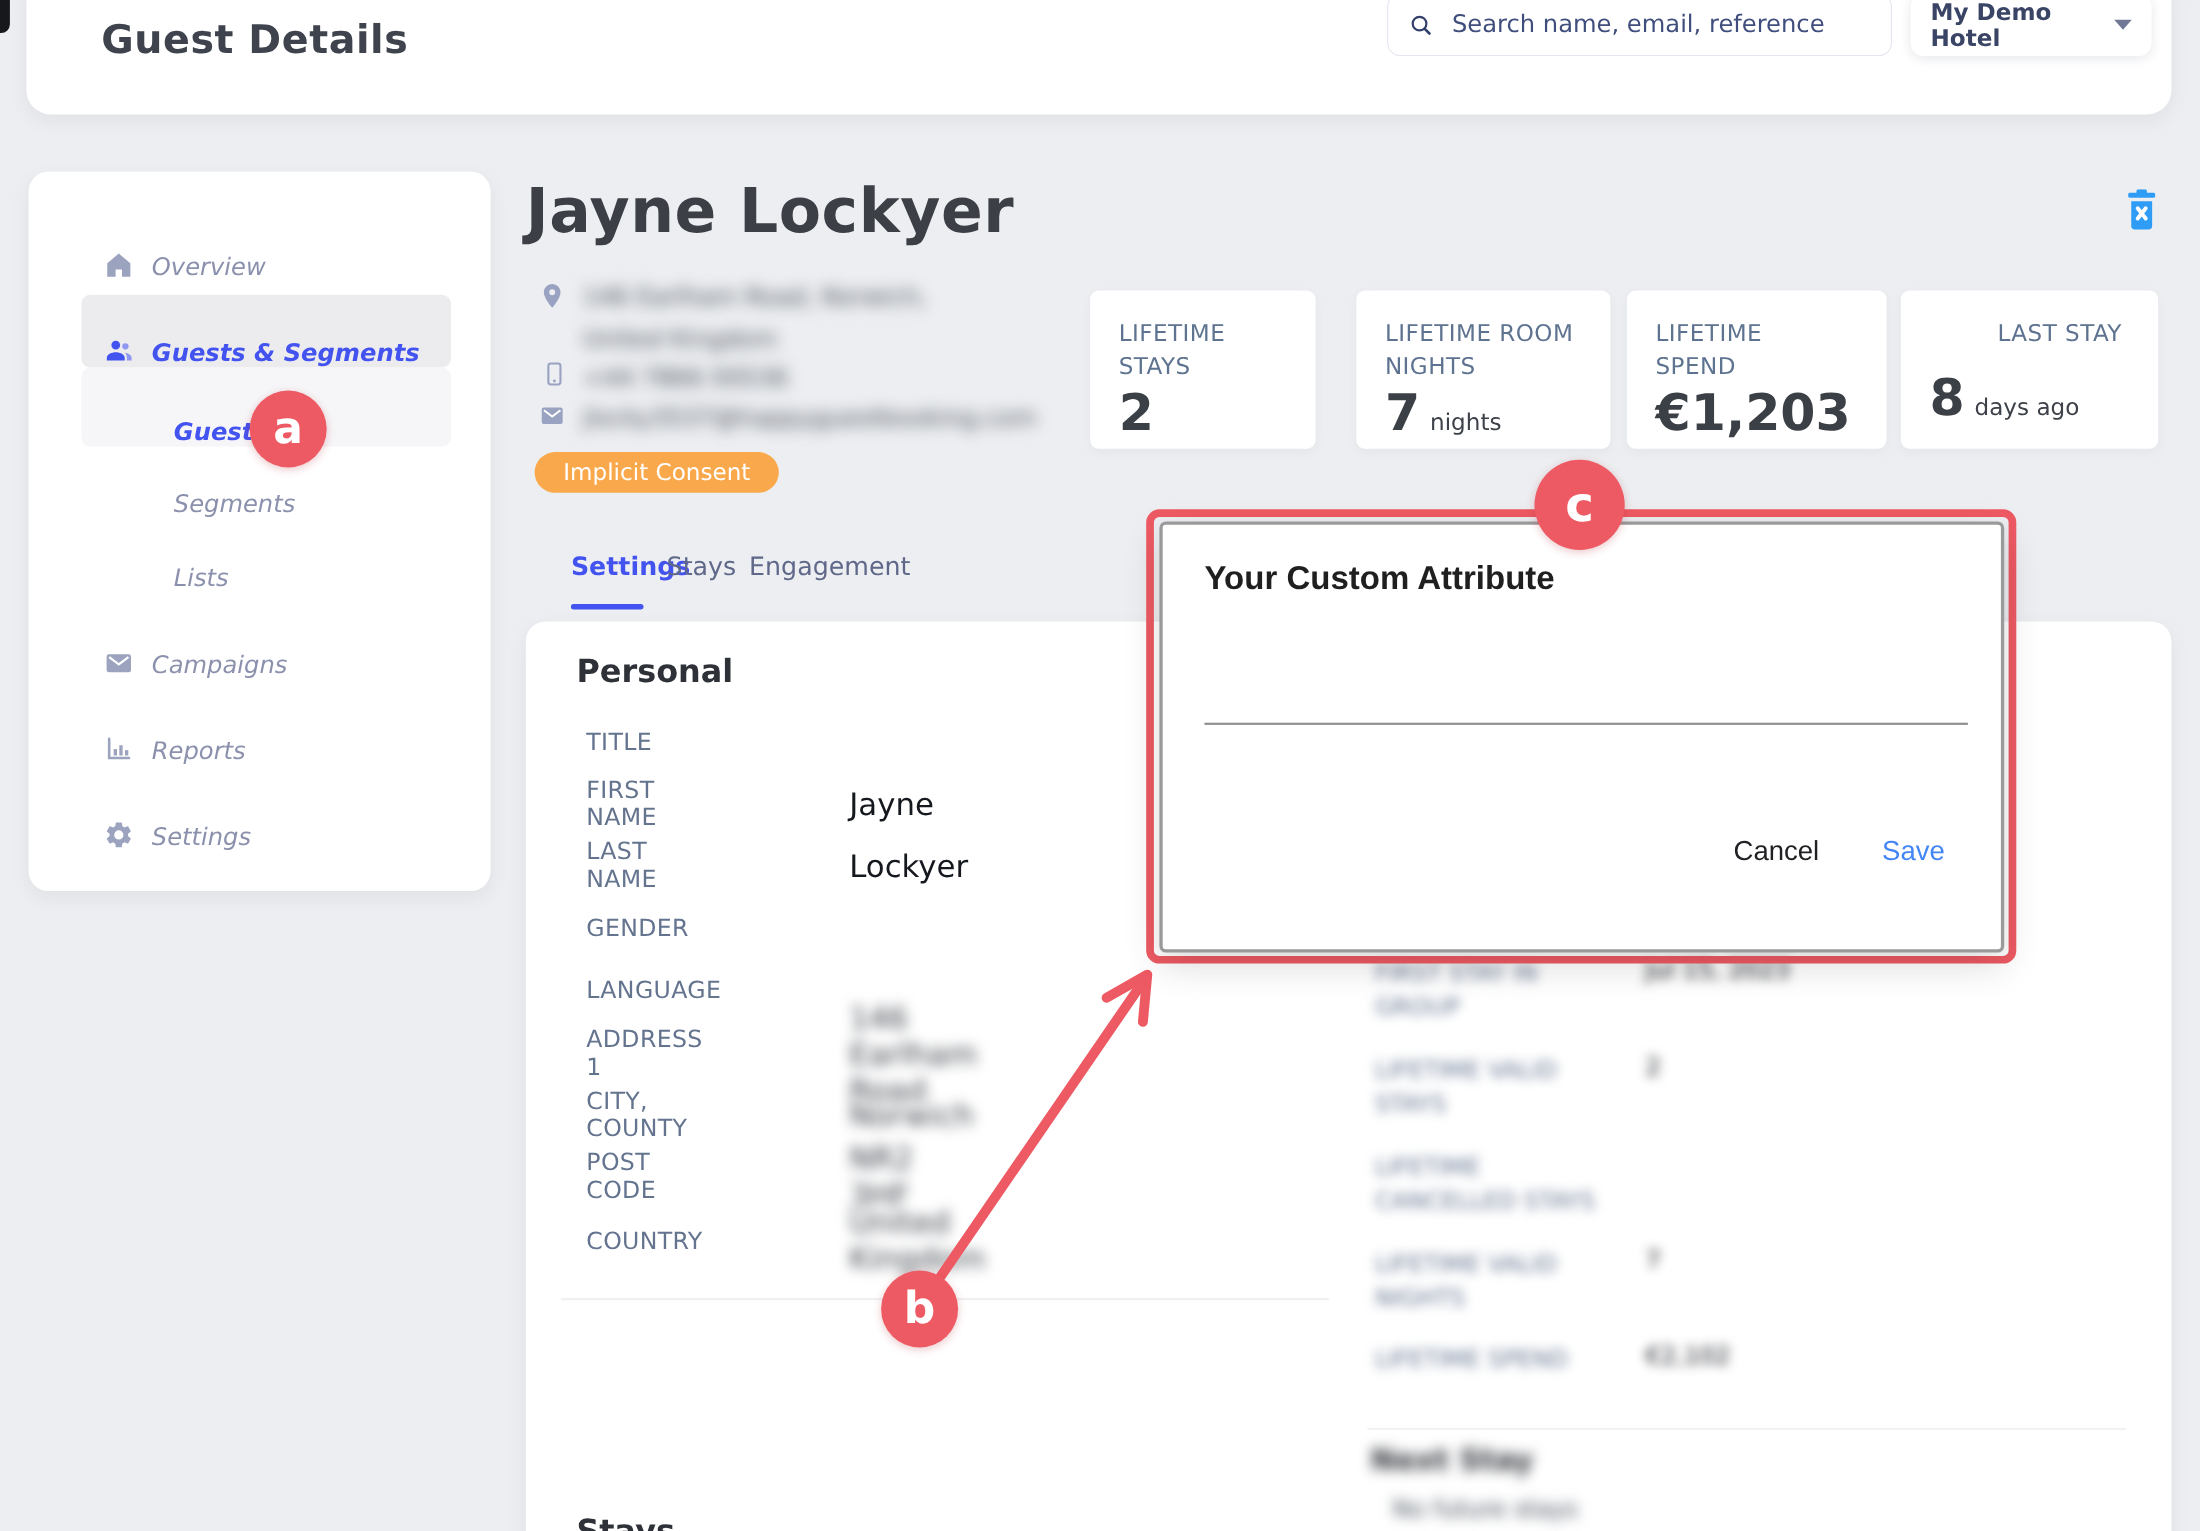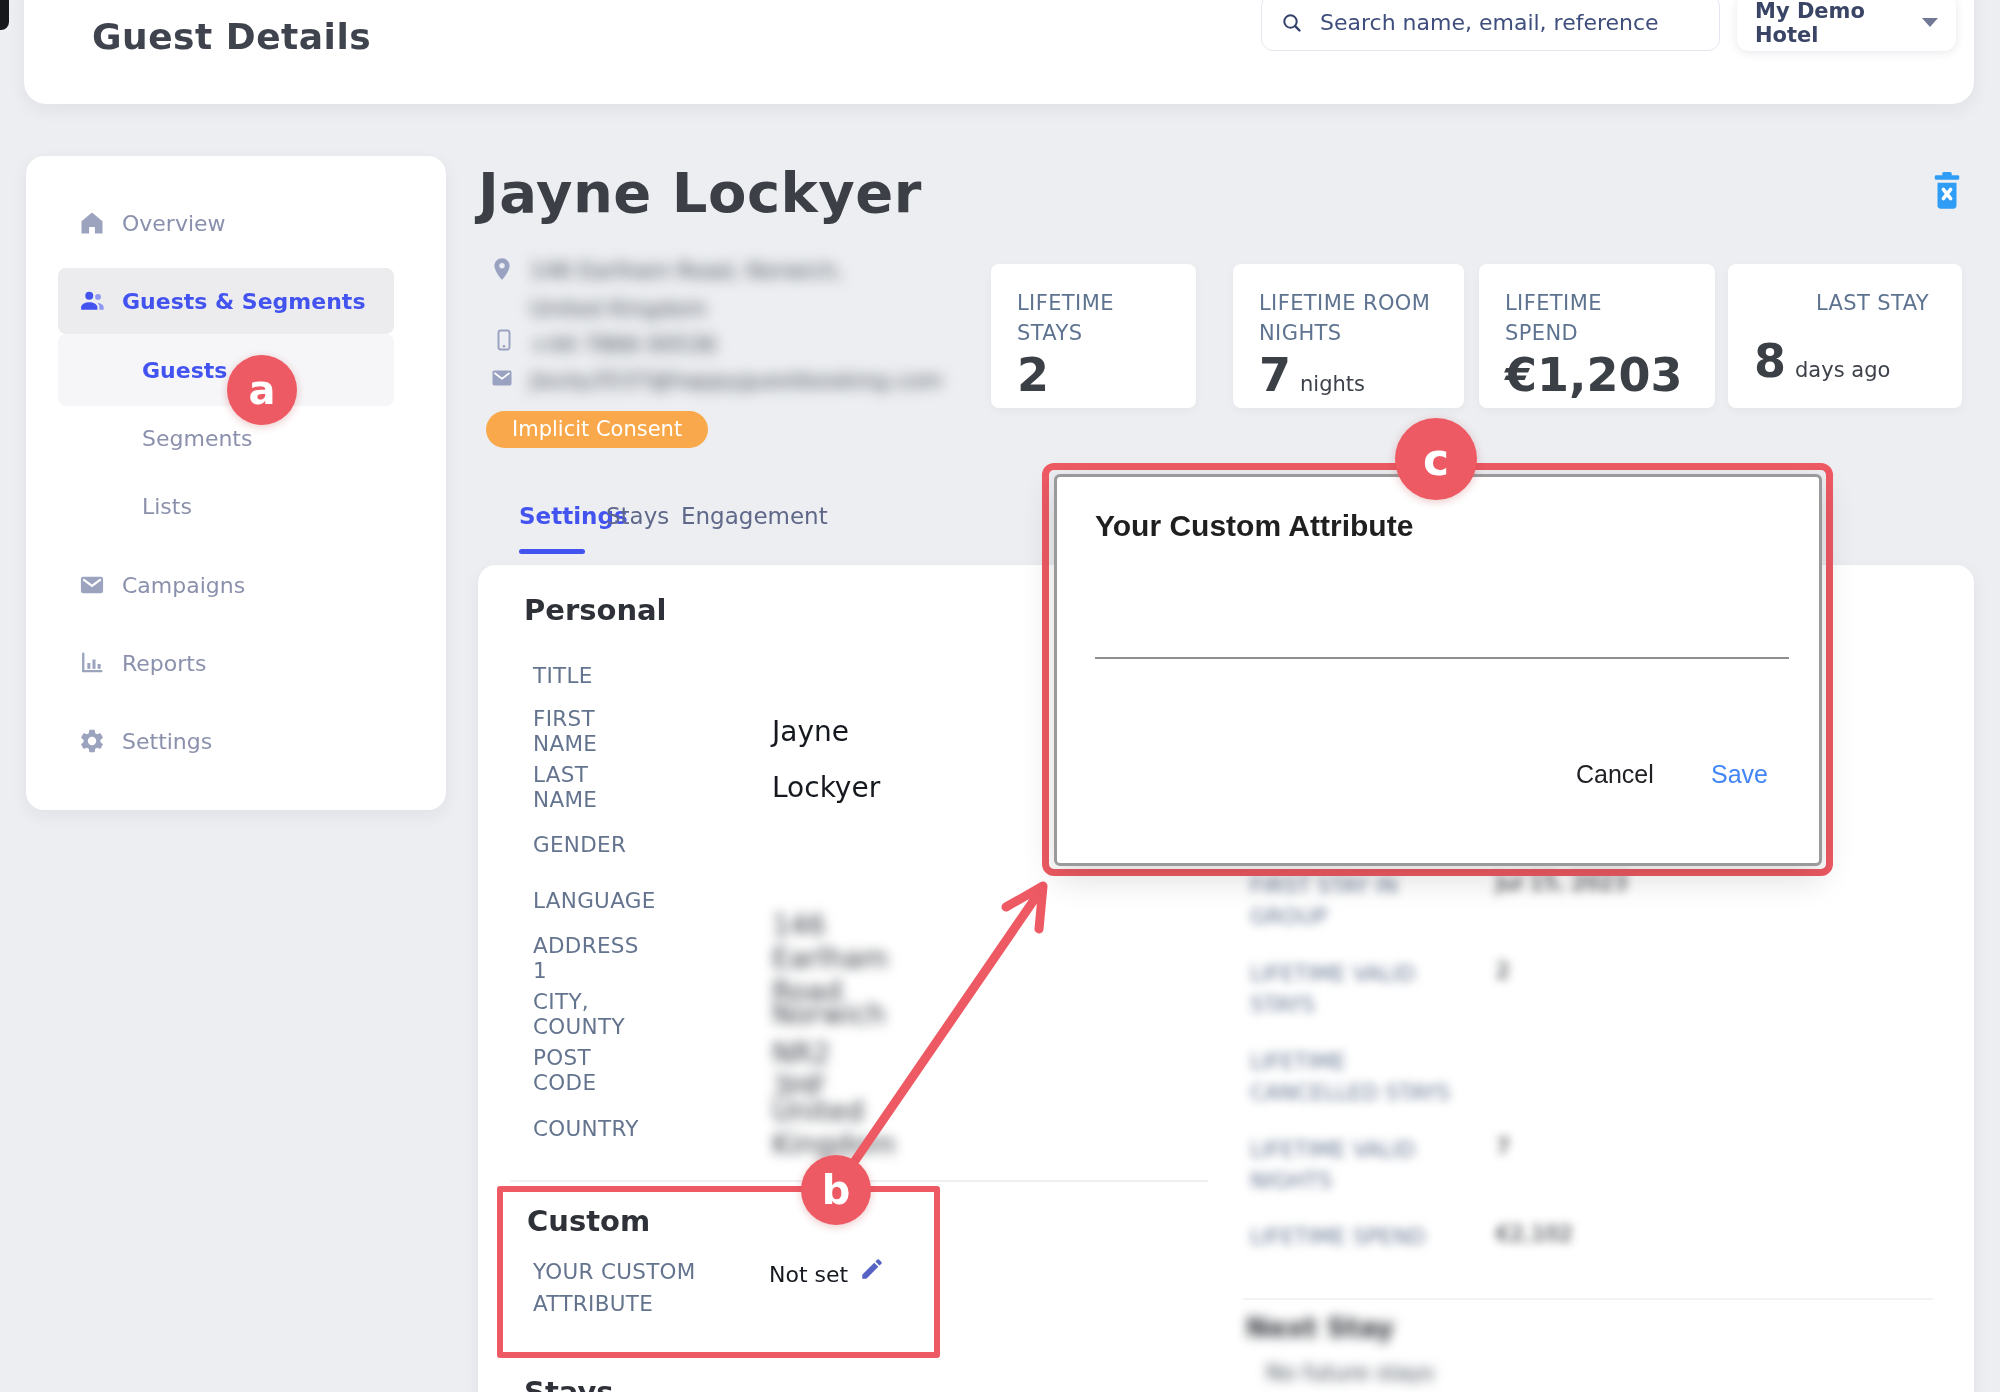--- a/index.html
+++ b/index.html
@@ -16,22 +16,22 @@
   .searchbox input::placeholder{color:#3f4e7d;opacity:1;}
   .hotelbtn{left:1713px;top:18px;width:219px;height:57px;border-radius:12px;background:#fff;
     box-shadow:0 2px 10px rgba(25,35,70,.10);display:flex;align-items:center;justify-content:space-between;
     box-sizing:border-box;padding:0 18px;cursor:pointer;}
   .hotelbtn .lbl{font-size:21px;font-weight:600;color:#3a4566;}
   .caret{width:0;height:0;border-left:8px solid transparent;border-right:8px solid transparent;
     border-top:9px solid #707896;}
   .corner-dark{left:0;top:0;width:9px;height:30px;background:#17181c;border-bottom-right-radius:8px;}
   
   .sidebar{left:26px;top:156px;width:420px;height:654px;border-radius:18px;}
-  .srow{position:absolute;left:32px;width:336px;height:66px;display:flex;align-items:center;
-    border-radius:8px;cursor:pointer;box-sizing:border-box;padding-left:20px;}
+  .srow{position:absolute;left:48px;width:336px;height:66px;display:flex;align-items:flex-end;
+    border-radius:8px;cursor:pointer;box-sizing:border-box;padding-left:20px;font-style:italic;}
   .srow .ico{width:30px;height:30px;margin-right:14px;flex:0 0 30px;display:flex;align-items:center;}
   .srow .txt{font-size:22px;font-weight:500;color:#8b91ad;white-space:nowrap;}
   .srow.active{background:#ececef;}
   .srow.active .txt{color:#4353f0;font-weight:700;}
   .srow.subrow .txt{padding-left:64px;}
   .srow.subactive{background:#f6f6f8;}
   .srow.subactive .txt{color:#4353f0;font-weight:600;}
   
   .guest-name{left:478px;top:160px;font-size:56px;font-weight:600;color:#3c4046;letter-spacing:.5px;}
   .contact-txt{font-size:22px;color:#474c56;filter:blur(7px);}
@@ -262,30 +262,20 @@
       <span class="plabel">POST CODE</span>
       <span class="pvalue blurv">NR2 3HF</span>
     </div>
   <div class="prow" style="top:546px;">
       <span class="plabel">COUNTRY</span>
       <span class="pvalue blurv">United Kingdom</span>
     </div>
 
   <div class="divider" style="left:32px;top:615px;width:698px;"></div>
 
-  <div class="custombox">
-    <div class="abs sec-h" style="left:24px;top:12px;">Custom</div>
-    <div class="attr-label">YOUR CUSTOM ATTRIBUTE</div>
-    <div class="notset">Not set</div>
-    <div class="pencilbtn">
-      <svg width="26" height="26" viewBox="0 0 24 24">
-        <path fill="#5663c5" d="M3 17.25V21h3.75L17.81 9.94l-3.75-3.75L3 17.25ZM20.71 7.04a1 1 0 0 0 0-1.41l-2.34-2.34a1 1 0 0 0-1.41 0l-1.83 1.83 3.75 3.75 1.83-1.83Z"></path>
-      </svg>
-    </div>
-  </div>
 
   <div class="abs sec-h" style="left:46px;top:810px;">Stays</div>
 
   <div class="rrow-l" style="top:305px;">FIRST STAY IN GROUP</div>
   <div class="rrow-v" style="top:305px;">Jul 15, 2023</div>
   <div class="rrow-l" style="top:393px;">LIFETIME VALID STAYS</div>
   <div class="rrow-v" style="top:393px;">2</div>
   <div class="rrow-l" style="top:481px;">LIFETIME CANCELLED STAYS</div>
   <div class="rrow-l" style="top:569px;">LIFETIME VALID NIGHTS</div>
   <div class="rrow-v" style="top:569px;">7</div>

